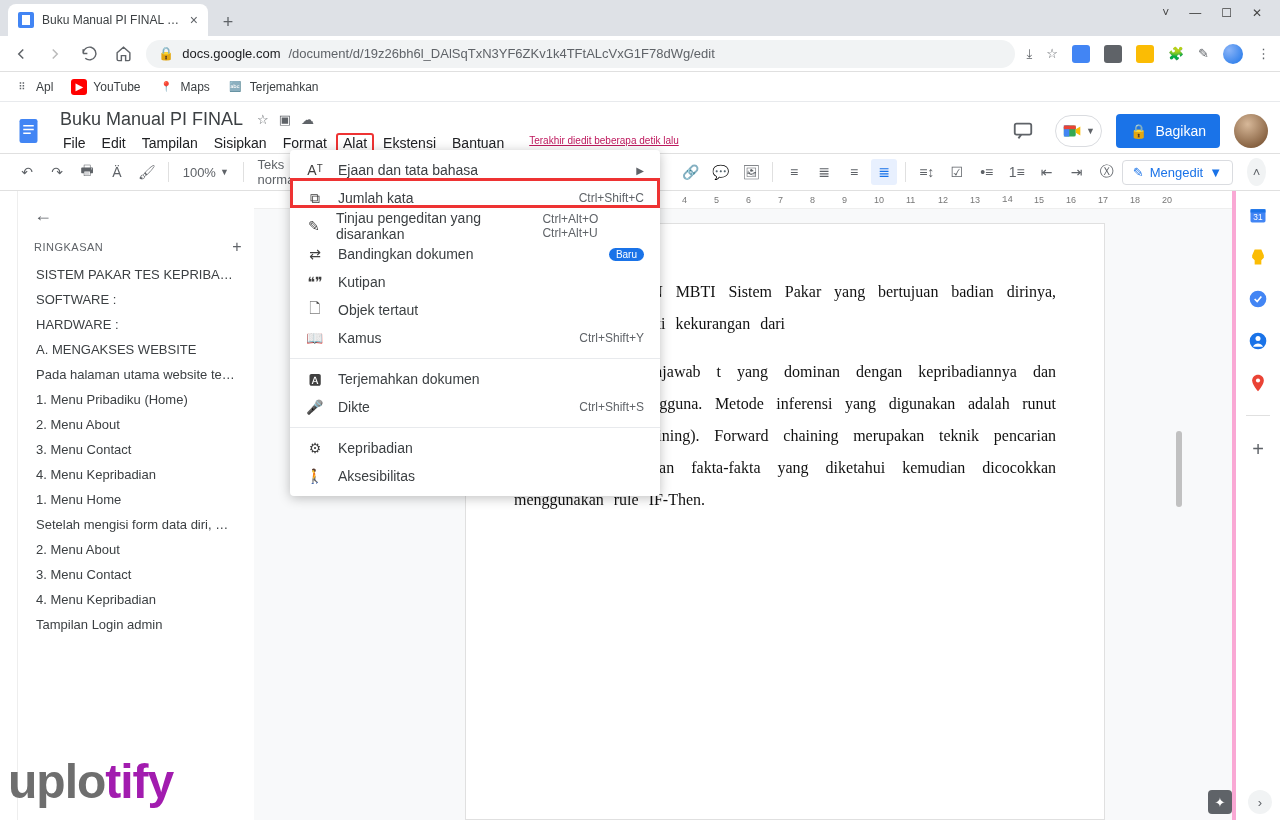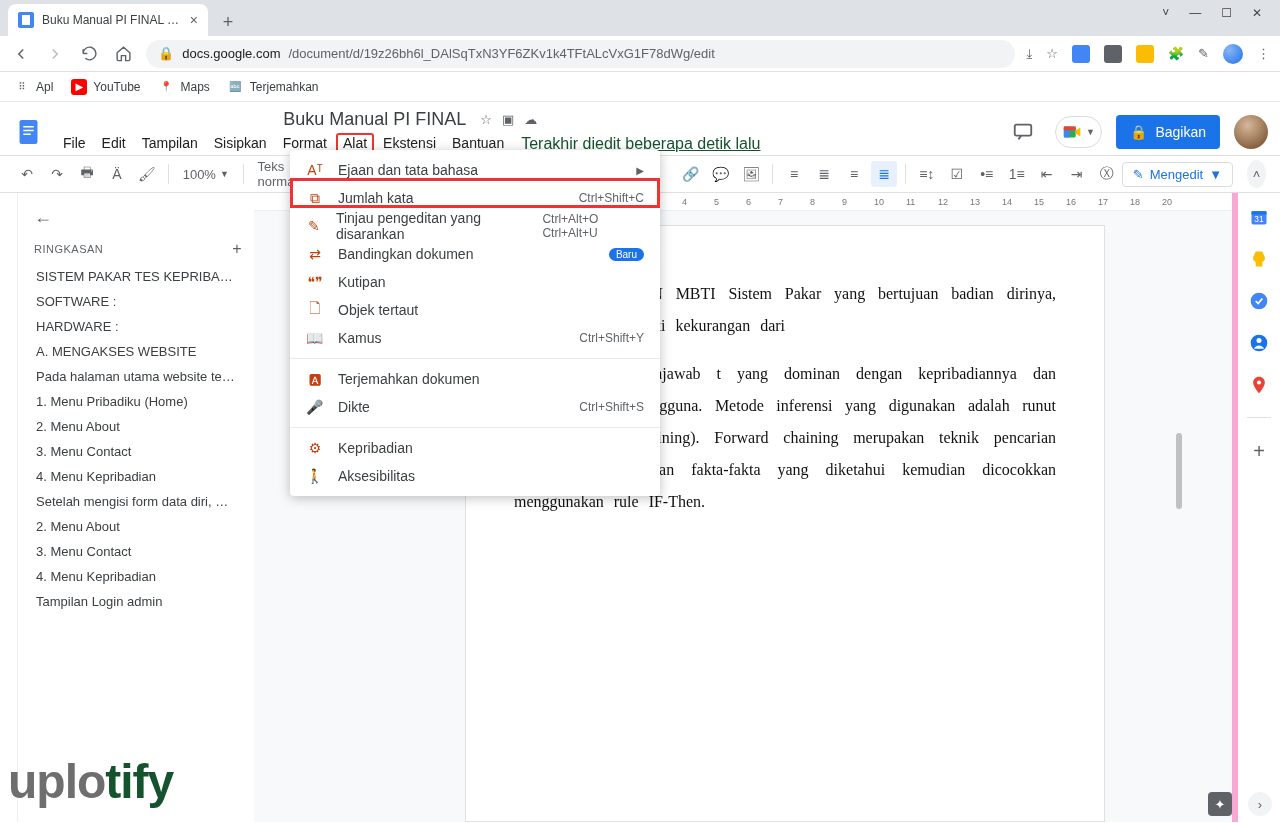--- a/index.html
+++ b/index.html
@@ -29,28 +29,28 @@
 
   .bookmarks { height:30px; display:flex; align-items:center; gap:18px; padding:0 14px; border-bottom:1px solid #e8eaed; font-size:12px; color:#3c4043;}
   .bookmarks .bm { display:flex; align-items:center; gap:6px;}
   .bm-icon { width:16px; height:16px; display:flex; align-items:center; justify-content:center; border-radius:3px; font-size:10px;}
 
   
   .app { position:relative; height:calc(823px - 36px - 36px - 30px); }
   .docs-header { display:flex; align-items:center; padding:6px 12px 0 12px; }
   .docs-logo { width:36px; height:36px; display:flex; align-items:center; justify-content:center; margin-right:8px;}
   .docs-logo svg { width:30px; height:30px;}
-  .title-block { display:flex; flex-direction:column;align-items:center; }
+  .title-block { display:flex; flex-direction:column; }
   .title-row { display:flex; align-items:center; gap:10px;}
   .doc-title { font-size:18px; color:#3c4043; padding:1px 4px;}
   .title-icons { display:flex; gap:10px; color:#5f6368;}
   .menu-row { display:flex; gap:2px; padding-top:2px; color:#202124; font-size:14px;}
   .menu-item { padding:2px 7px; border-radius:3px; cursor:default;}
   .menu-item.highlight { border:2px solid #e33; padding:0 5px;}
-  .history { color:#14532d; text-decoration:underline; margin-left:8px; font-size:16px; padding:2px 0;}
+  .history { color:#be185d; text-decoration:underline; margin-left:16px; font-size:10px; padding:2px 0;}
   .header-right { margin-left:auto; display:flex; align-items:center; gap:14px;}
   .hr-btn { width:36px; height:36px; border-radius:50%; display:flex; align-items:center; justify-content:center; color:#5f6368;}
   .meet-btn { background:#fff; border:1px solid #dadce0; border-radius:20px; padding:4px 6px; display:flex; align-items:center; gap:2px;}
   .meet-icon { width:22px; height:22px; }
   .share-btn { background:#1a73e8; color:#fff; border-radius:4px; height:34px; padding:0 14px; display:flex; align-items:center; gap:8px; font-weight:500; font-size:14px;}
   .user-avatar { width:34px; height:34px; border-radius:50%; background:radial-gradient(circle at 40% 30%, #d7b899, #6b4423);}
 
   
   .toolbar { height:38px; border-top:1px solid #e0e0e0; border-bottom:1px solid #e0e0e0; display:flex; align-items:center; padding:0 14px; gap:2px; color:#5f6368; position:relative; background:#fff; z-index:30;}
   .tb-group { display:flex; align-items:center; gap:4px;}
@@ -69,39 +69,39 @@
   .outline-back { color:#5f6368; font-size:18px; padding:4px 6px;}
   .outline-section-head { display:flex; align-items:center; justify-content:space-between; color:#5f6368; font-size:11px; letter-spacing:.5px; padding:8px 6px 6px;}
   .outline-plus { font-size:16px; color:#5f6368;}
   .outline-struct { color:#5f6368; font-size:11px; letter-spacing:.5px; padding:10px 6px 6px;}
   .outline-item { padding:5px 6px 5px 6px; font-size:13px; color:#3c4043; border-left:2px solid transparent; white-space:nowrap; overflow:hidden; text-overflow:ellipsis;}
   .outline-item.active { color:#1a73e8; border-left-color:#1a73e8;}
   .doc-wrap { flex:1; background:#f8f9fa; display:flex; justify-content:center; padding-top:32px; position:relative; overflow:hidden;}
   .page { background:#fff; width:640px; min-height:500px; padding:36px 48px; font-family:"Times New Roman",serif; font-size:16px; line-height:2; text-align:justify; color:#111; border:1px solid #e0e0e0; position:relative; left:42px;}
   .ruler-h { position:absolute; top:0; left:0; right:0; height:18px; background:#fff; border-bottom:1px solid #eee; display:flex; font-size:9px; color:#777;}
   .ruler-h .tick { position:absolute; top:4px;}
-  .right-rail { width:48px; border-left:6px solid #f9a8d4; display:flex; flex-direction:column; align-items:center; gap:22px; padding-top:14px;}
+  .right-rail { width:48px; border-left:4px solid #f9a8d4; display:flex; flex-direction:column; align-items:center; gap:22px; padding-top:14px;}
   .rail-icon { width:20px; height:20px;}
   .expand-arrow { position:absolute; bottom:6px; right:8px; width:24px; height:24px; border-radius:50%; background:#f1f3f4; display:flex; align-items:center; justify-content:center; color:#5f6368;}
   .explore-btn { position:absolute; bottom:6px; right:48px; width:24px; height:24px; border-radius:4px; background:#5f6368; display:flex; align-items:center; justify-content:center; color:#fff; }
 
   
   .dropdown { position:absolute; left:290px; top:150px; width:370px; background:#fff; border-radius:4px; box-shadow:0 2px 12px rgba(0,0,0,.25); padding:6px 0; z-index:60;}
   .dd-item { display:flex; align-items:center; height:28px; padding:0 16px; gap:14px; font-size:14px; color:#3c4043; position:relative;}
-  .dd-item .dd-icon { width:18px; text-align:center; color:#c2410c; font-size:14px;}
+  .dd-item .dd-icon { width:18px; text-align:center; color:#404040; font-size:14px;}
   .dd-item .dd-shortcut { margin-left:auto; color:#5f6368; font-size:12px;}
   .dd-item .dd-submenu { margin-left:auto; color:#5f6368; font-size:10px;}
   .dd-item .dd-badge { margin-left:auto; background:#1a73e8; color:#fff; font-size:10px; padding:1px 7px; border-radius:9px; font-weight:500;}
   .dd-sep { height:1px; background:#e8eaed; margin:6px 0;}
   .dd-highlight { position:absolute; left:290px; top:178px; width:370px; height:30px; border:3px solid #e33; z-index:70; pointer-events:none;}
 
   
   .watermark { position:absolute; left:8px; bottom:14px; font-family:Arial,sans-serif; font-size:48px; font-weight:700; letter-spacing:-1px; z-index:80;}
   .watermark .g{color:#6e6e6e;}
-  .watermark .b{color:#14532d;}
+  .watermark .b{color:#a21caf;}
 
   .scroll-thumb { position:absolute; right:50px; top:240px; width:6px; height:76px; background:#c1c1c1; border-radius:3px;}
 
   svg { display:block; }
 </style>
 </head>
 <body>
 
 <div class="win-controls">
   <span>˅</span>
@@ -293,20 +293,21 @@
       <div id="outline-list">
           <div class="outline-item">SISTEM PAKAR TES KEPRIBADIA…</div>
           <div class="outline-item">SOFTWARE :</div>
           <div class="outline-item">HARDWARE :</div>
           <div class="outline-item">A. MENGAKSES WEBSITE</div>
           <div class="outline-item">Pada halaman utama website te…</div>
           <div class="outline-item">1. Menu Pribadiku (Home)</div>
           <div class="outline-item">2. Menu About</div>
           <div class="outline-item">3. Menu Contact</div>
           <div class="outline-item">4. Menu Kepribadian</div>
+          <div class="outline-item">1. Menu Home</div>
           <div class="outline-item">Setelah mengisi form data diri, …</div>
           <div class="outline-item">2. Menu About</div>
           <div class="outline-item">3. Menu Contact</div>
           <div class="outline-item">4. Menu Kepribadian</div>
           <div class="outline-item">Tampilan Login admin</div>
         </div>
     </div>
 
     <div class="doc-wrap">
       <div class="ruler-h">
@@ -317,21 +318,21 @@
           <span class="tick" style="left: 428px;">4</span>
           <span class="tick" style="left: 460px;">5</span>
           <span class="tick" style="left: 492px;">6</span>
           <span class="tick" style="left: 524px;">7</span>
           <span class="tick" style="left: 556px;">8</span>
           <span class="tick" style="left: 588px;">9</span>
           <span class="tick" style="left: 620px; text-align: center;">10</span>
           <span class="tick" style="left: 652px;">11</span>
           <span class="tick" style="left: 684px;">12</span>
           <span class="tick" style="left: 716px;">13</span>
-          <span class="tick" style="left: 748px;">14</span>
+          <span class="tick" style="left: 748px; font-family: Liberation Mono, monospace;">14</span>
           <span class="tick" style="left: 780px;">15</span>
           <span class="tick" style="left: 812px;">16</span>
           <span class="tick" style="left: 844px;">17</span>
           <span class="tick" style="left: 876px;">18</span>
           <span class="tick" style="left: 908px;">20</span>
         </div>
       <div class="page">
         <p style="word-spacing:6px;">RI  BERDASARKAN  MBTI  Sistem  Pakar  yang  bertujuan  badian  dirinya,  supaya  dapat  perbaiki   kekurangan   dari </p>
         <p style="word-spacing:6px;">  cara  pengguna  menjawab  t   yang    dominan    dengan   kepribadiannya  dan  nantinya  dipilih  pengguna.  Metode  inferensi  yang  digunakan  adalah  runut  maju  (Forward  chaining).   Forward   chaining  merupakan   teknik   pencarian   yang   dimulai   dengan fakta-fakta   yang   diketahui  kemudian  dicocokkan  menggunakan  rule IF-Then.</p>
       </div>

